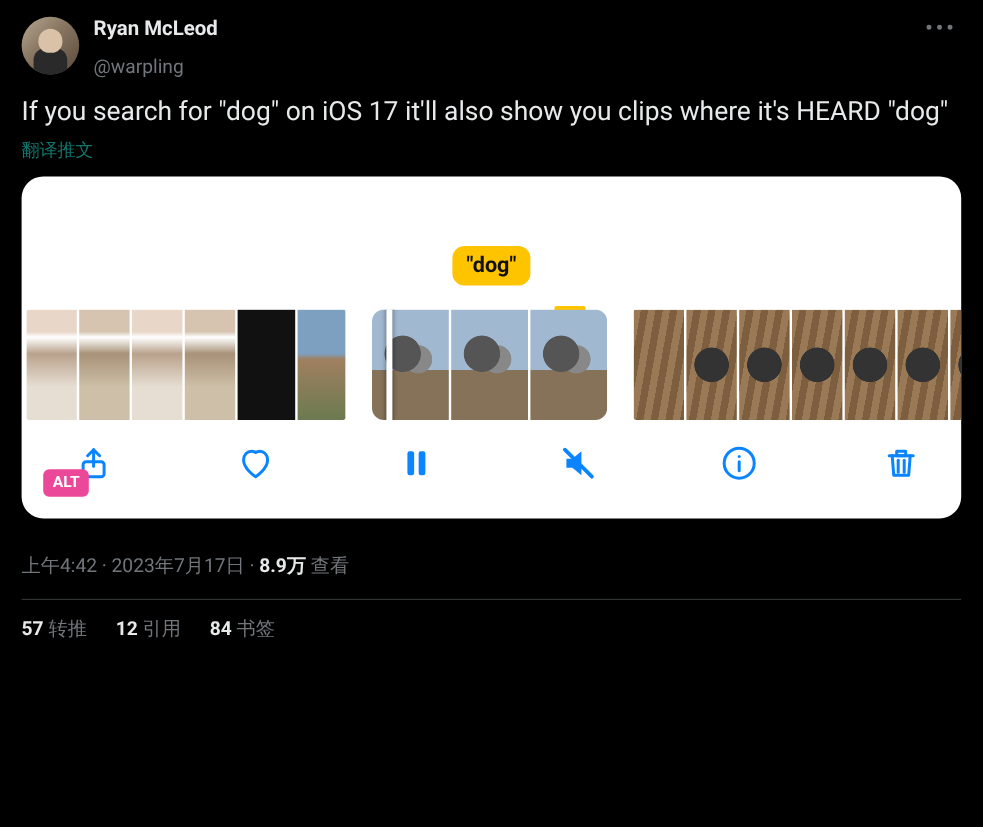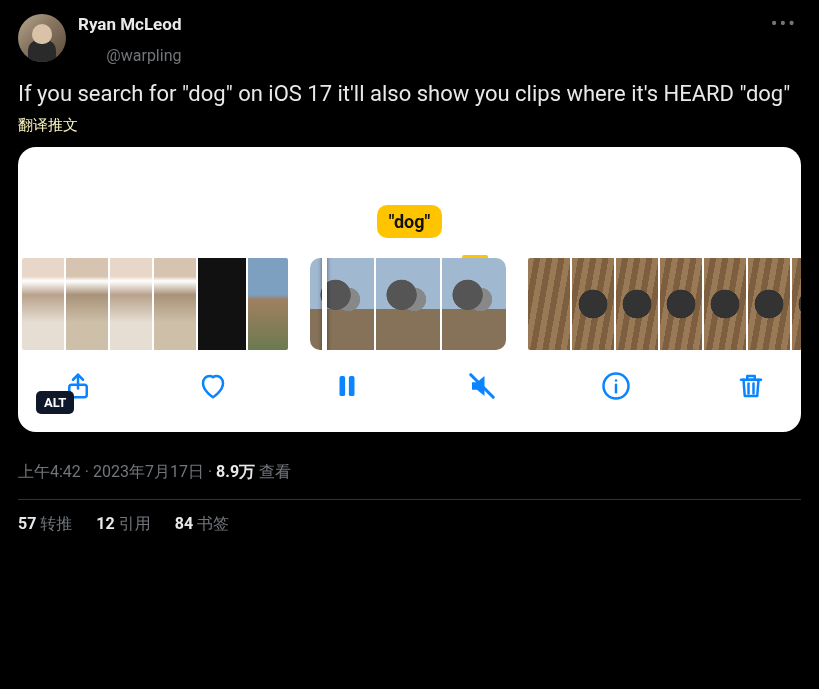--- a/index.html
+++ b/index.html
@@ -43,21 +43,20 @@
     content: "";
     position: absolute;
     left: 10px; top: 26px;
     width: 28px; height: 24px;
     border-radius: 10px 10px 0 0;
     background: #2a2a2a;
   }
   .name-line {
     display: flex;
     flex-direction: column;
-    align-items: flex-end;
   }
   .display-name {
     font-weight: 700;
     font-size: 17px;
     color: #e7e9ea;
   }
   .handle {
     font-size: 16px;
     color: #71767b;
     margin-top: 12px;
@@ -69,21 +68,21 @@
     line-height: 10px;
     padding: 4px;
   }
   .body-text {
     font-size: 22px;
     line-height: 1.35;
     color: #e7e9ea;
     margin-bottom: 6px;
   }
   .translate {
-    color: #fef9c3;
+    color: #0f766e;
     font-size: 15px;
     margin-bottom: 12px;
     display: inline-block;
   }
   .card {
     background: #fff;
     border-radius: 18px;
     overflow: hidden;
     position: relative;
     padding-top: 58px;
@@ -174,21 +173,21 @@
   }
   .tb-icon {
     color: #0a84ff;
     width: 32px; height: 32px;
     display: flex; align-items: center; justify-content: center;
   }
   .tb-icon svg { width: 30px; height: 30px; }
   .alt-badge {
     position: absolute;
     left: 18px; bottom: 18px;
-    background: #0f172a;
+    background: #ec4899;
     color: #fff;
     font-size: 13px;
     font-weight: 700;
     padding: 4px 8px;
     border-radius: 5px;
   }
   .meta {
     margin-top: 30px;
     color: #71767b;
     font-size: 16px;

